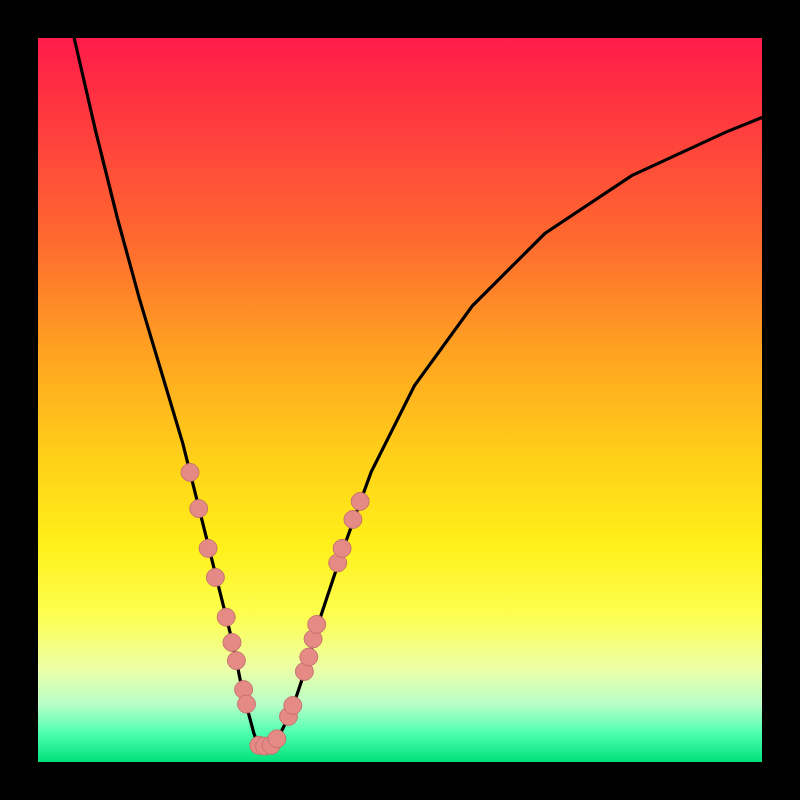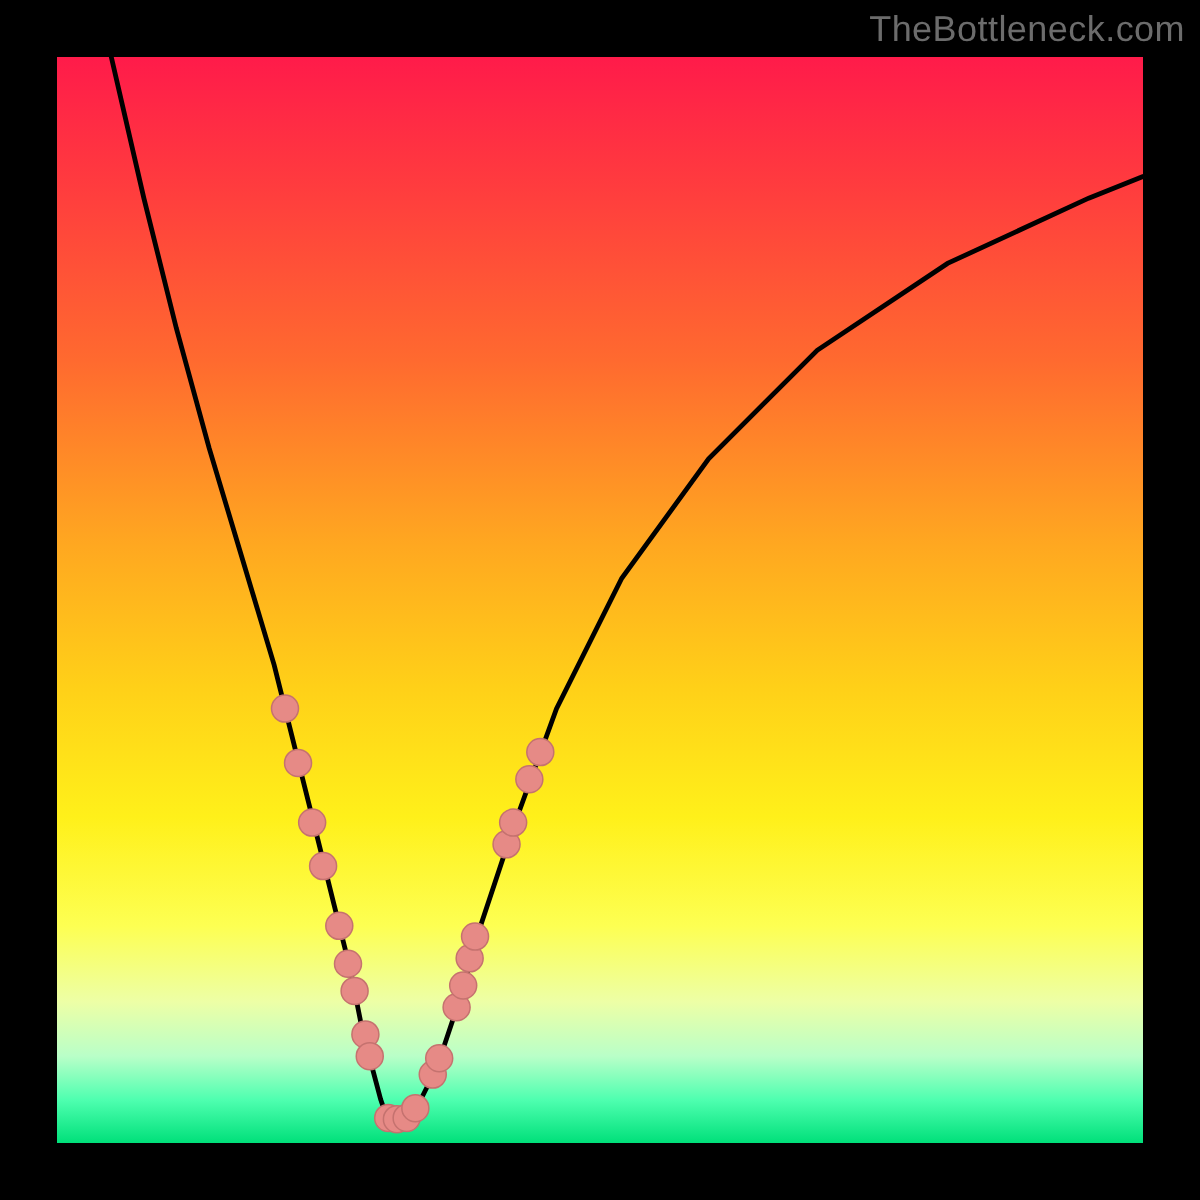--- a/index.html
+++ b/index.html
@@ -86,14 +86,13 @@
           <circle cx="270.8" cy="619.0" r="9" fill="#e68a86" stroke="#c5726f" stroke-width="1"></circle>
           <circle cx="275.1" cy="600.9" r="9" fill="#e68a86" stroke="#c5726f" stroke-width="1"></circle>
           <circle cx="278.7" cy="586.4" r="9" fill="#e68a86" stroke="#c5726f" stroke-width="1"></circle>
           <circle cx="299.7" cy="524.9" r="9" fill="#e68a86" stroke="#c5726f" stroke-width="1"></circle>
           <circle cx="304.1" cy="510.4" r="9" fill="#e68a86" stroke="#c5726f" stroke-width="1"></circle>
           <circle cx="314.9" cy="481.5" r="9" fill="#e68a86" stroke="#c5726f" stroke-width="1"></circle>
           <circle cx="322.2" cy="463.4" r="9" fill="#e68a86" stroke="#c5726f" stroke-width="1"></circle>
         </g>
     </svg>
   </div>
-  <div class="watermark">TheBottleneck.com</div>
 </div>
 
 </body></html>

